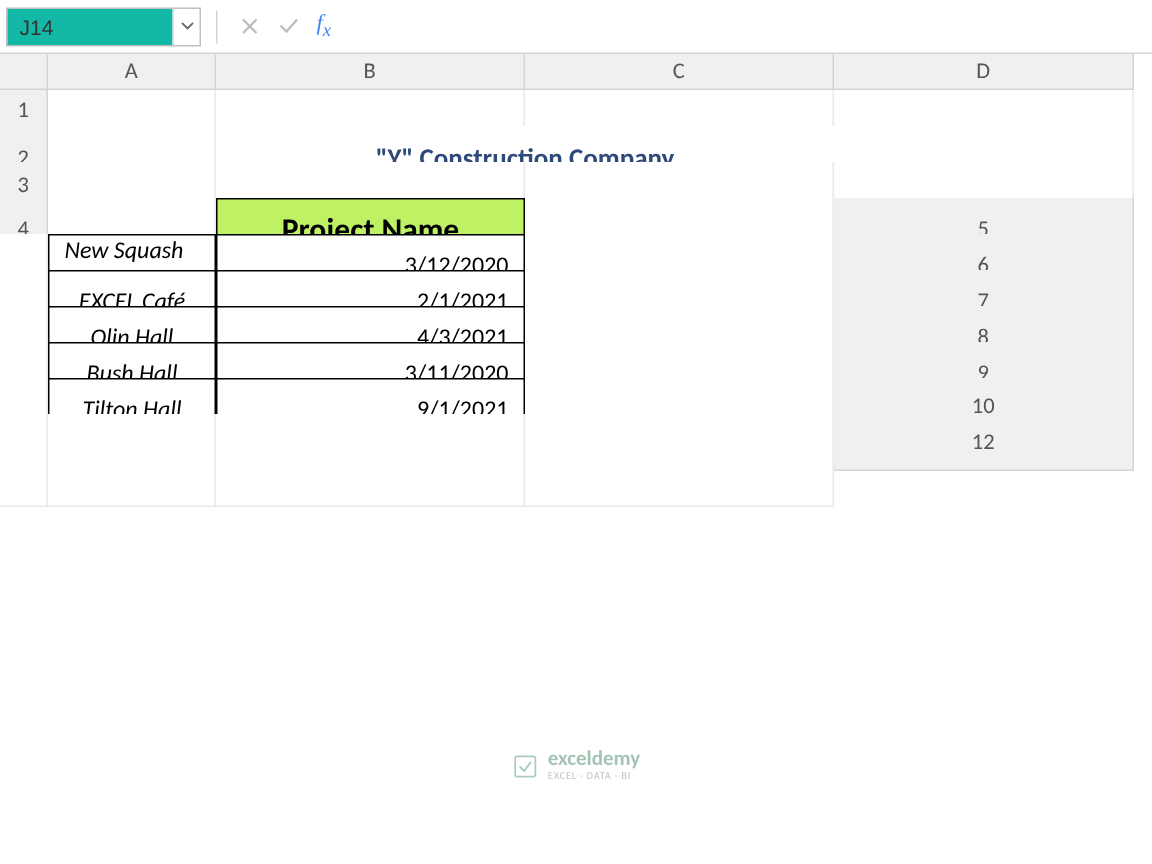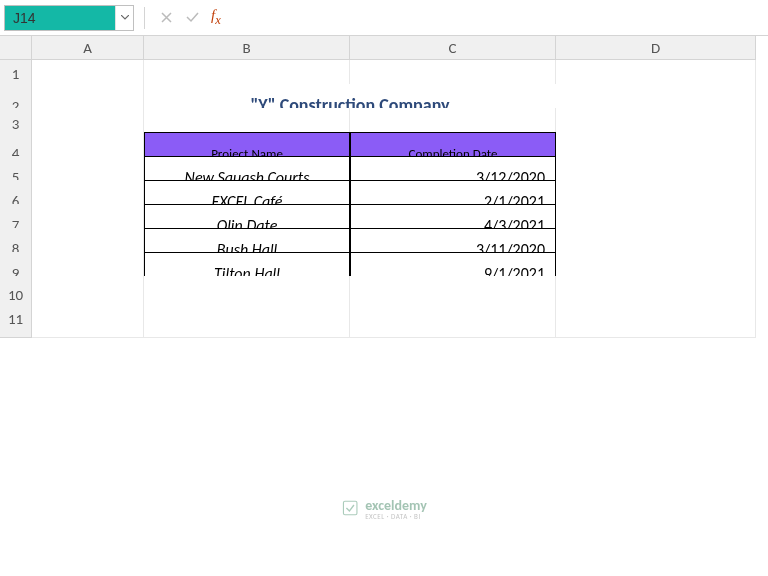--- a/index.html
+++ b/index.html
@@ -4,37 +4,37 @@
 <style>
 * { box-sizing: border-box; margin: 0; padding: 0; }
 body { font-family: Calibri, Arial, sans-serif; background: #fff; width: 768px; height: 576px; position: relative; overflow: hidden; }
 
 .namebox-row { display: flex; align-items: center; height: 36px; border-bottom: 1px solid #d4d4d4; padding: 0 4px; gap: 4px; }
 .namebox-wrap { display: flex; align-items: center; border: 1px solid #c0c0c0; background: #fff; height: 26px; }
 .namebox { width: 110px; padding: 0 8px; font-size: 14px; color: #333; background: #14b8a6; border: none; outline: none; height: 100%; }
 .namebox-dd { width: 18px; height: 100%; display: flex; align-items: center; justify-content: center; border-left: 1px solid #e0e0e0; color: #666; font-size: 10px; }
 .divider-v { width: 1px; height: 22px; background: #d4d4d4; margin: 0 6px; }
 .fx-btn { width: 22px; height: 22px; display: flex; align-items: center; justify-content: center; color: #888; font-size: 15px; }
-.fx-label { font-style: italic; font-family: 'Times New Roman', serif; font-size: 15px; color: #c2410c; margin: 0 4px; }
+.fx-label { font-style: italic; font-family: 'Times New Roman', serif; font-size: 15px; color: #3b82f6; margin: 0 4px; }
 .formula-bar { flex: 1; height: 26px; border: none; font-size: 14px; }
 
 .sheet { display: grid; grid-template-columns: 32px 112px 206px 206px 200px; grid-auto-rows: 24px; }
 .corner { background: #f0f0f0; border-right: 1px solid #d4d4d4; border-bottom: 1px solid #d4d4d4; }
 .colhead { background: #f0f0f0; border-right: 1px solid #d4d4d4; border-bottom: 1px solid #d4d4d4; text-align: center; font-size: 15px; color: #555; line-height: 24px; }
 .rowhead { background: #f0f0f0; border-right: 1px solid #d4d4d4; border-bottom: 1px solid #d4d4d4; text-align: center; font-size: 15px; color: #555; display: flex; align-items: center; justify-content: center; }
 .cell { border-right: 1px solid #e8e8e8; border-bottom: 1px solid #e8e8e8; background: #fff; }
 
 .title-cell { grid-column: 3 / 5; font-weight: bold; font-size: 18px; color: #2e4a7a; text-align: center; display: flex; align-items: center; justify-content: center; border-bottom: 3px solid #8ea9db !important; }
 
-.th { background: #8b5cf6; border: 1px solid #000 !important; font-weight: normal; font-size: 13px; display: flex; align-items: center; justify-content: center; }
+.th { background: #bef264; border: 1px solid #000 !important; font-weight: bold; font-size: 21px; display: flex; align-items: center; justify-content: center; }
 .td { border: 1px solid #000 !important; font-size: 16px; display: flex; align-items: center; padding: 0 10px; }
 .td.left { justify-content: center; font-style: italic; }
 .td.right { justify-content: flex-end; }
 
-.watermark { position: absolute; left: 50%; transform: translateX(-50%); bottom: 56px; display: flex; align-items: flex-start; gap: 6px; opacity: 0.5; font-size: 13px; color: #5a8a6a; }
+.watermark { position: absolute; left: 50%; transform: translateX(-50%); bottom: 56px; display: flex; align-items: flex-end; gap: 6px; opacity: 0.5; font-size: 13px; color: #5a8a6a; }
 .wm-icon { width: 18px; height: 18px; }
 .wm-text { line-height: 1; }
 .wm-text .main { font-weight: bold; font-size: 14px; color: #4a8a6a; }
 .wm-text .sub { font-size: 7px; letter-spacing: 0.5px; color: #888; }
 </style>
 </head>
 <body>
 
 <div class="namebox-row">
   <div class="namebox-wrap">
@@ -81,38 +81,37 @@
 
   <div class="rowhead" style="height:32px">3</div>
   <div class="cell" style="height:32px"></div>
   <div class="cell" style="height:32px"></div>
   <div class="cell" style="height:32px"></div>
   <div class="cell" style="height:32px"></div>
 
   <div class="rowhead" style="height:42px">4</div>
   <div class="cell" style="height:42px"></div>
   <div class="cell th" style="height:42px">Project Name</div>
-  <div class="cell th" style="height:42px">Completion Date</div>
   <div class="cell" style="height:42px"></div>
 
   <div class="rowhead" style="height:42px">5</div>
   <div class="cell" style="height:42px"></div>
   <div class="cell td left" style="height:42px">New Squash Courts</div>
   <div class="cell td right" style="height:42px">3/12/2020</div>
   <div class="cell" style="height:42px"></div>
 
   <div class="rowhead" style="height:42px">6</div>
   <div class="cell" style="height:42px"></div>
   <div class="cell td left" style="height:42px">EXCEL Café</div>
   <div class="cell td right" style="height:42px">2/1/2021</div>
   <div class="cell" style="height:42px"></div>
 
   <div class="rowhead" style="height:42px">7</div>
   <div class="cell" style="height:42px"></div>
-  <div class="cell td left" style="height:42px">Olin Date</div>
+  <div class="cell td left" style="height:42px">Olin Hall</div>
   <div class="cell td right" style="height:42px">4/3/2021</div>
   <div class="cell" style="height:42px"></div>
 
   <div class="rowhead" style="height:42px">8</div>
   <div class="cell" style="height:42px"></div>
   <div class="cell td left" style="height:42px">Bush Hall</div>
   <div class="cell td right" style="height:42px">3/11/2020</div>
   <div class="cell" style="height:42px"></div>
 
   <div class="rowhead" style="height:42px">9</div>
@@ -120,21 +119,21 @@
   <div class="cell td left" style="height:42px">Tilton Hall</div>
   <div class="cell td right" style="height:42px">9/1/2021</div>
   <div class="cell" style="height:42px"></div>
 
   <div class="rowhead" style="height:38px">10</div>
   <div class="cell" style="height:38px"></div>
   <div class="cell" style="height:38px"></div>
   <div class="cell" style="height:38px"></div>
   <div class="cell" style="height:38px"></div>
 
-  <div class="rowhead" style="height:38px">11</div>
+  <div class="rowhead" style="height:38px">12</div>
   <div class="cell" style="height:38px"></div>
   <div class="cell" style="height:38px"></div>
   <div class="cell" style="height:38px"></div>
   <div class="cell" style="height:38px"></div>
 </div>
 
 <div class="watermark">
   <svg class="wm-icon" viewBox="0 0 24 24">
       <rect x="3" y="3" width="18" height="18" rx="2" fill="none" stroke="#5a9a7a" stroke-width="1.5"></rect>
       <path d="M7 12 L11 16 L17 8" fill="none" stroke="#5a9a7a" stroke-width="1.8"></path>

